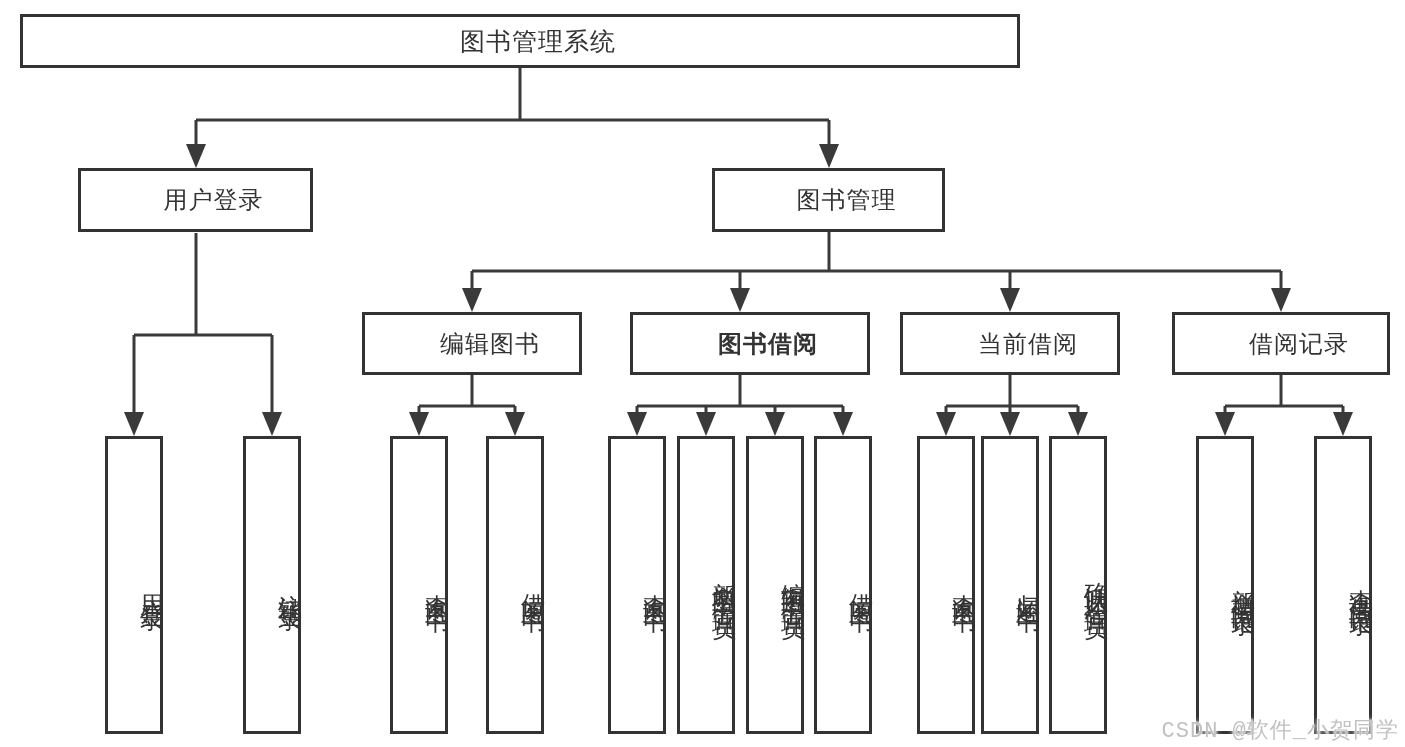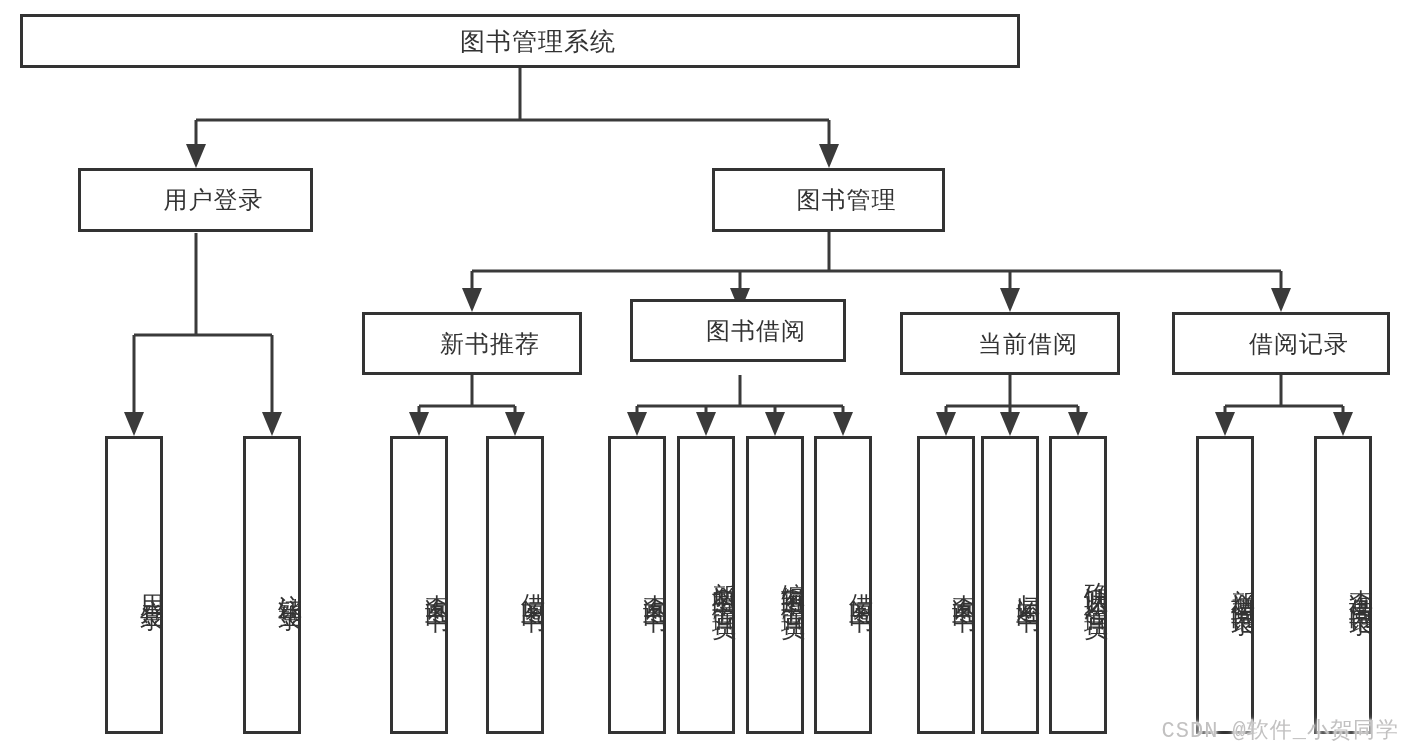--- a/index.html
+++ b/index.html
@@ -91,22 +91,22 @@
     <path d="M1281,375 V406 M1225,406 H1343 M1225,406 V414 M1343,406 V414"></path>
     <polygon fill="#3a3a3a" stroke="none" points="1215,412 1235,412 1225,436"></polygon>
     <polygon fill="#3a3a3a" stroke="none" points="1333,412 1353,412 1343,436"></polygon>
   </svg>
 
   <div class="box root" style="left:20px; top:14px; width:1000px; height:54px;">图书管理系统</div>
 
   <div class="box" style="left:78px; top:168px; width:235px; height:64px;">用户登录</div>
   <div class="box" style="left:712px; top:168px; width:233px; height:64px;">图书管理</div>
 
-  <div class="box" style="left:362px; top:312px; width:220px; height:63px;">新书推荐</div>
-  <div class="box" style="left:630px; top:299px; width:216px; height:63px;">图书借阅</div>
+  <div class="box" style="left:362px; top:312px; width:220px; height:63px;">编辑图书</div>
+  <div class="box" style="left:630px; top:312px; width:240px; height:63px;font-weight:bold;">图书借阅</div>
   <div class="box" style="left:1172px; top:312px; width:218px; height:63px;">借阅记录</div>
   <div class="box" style="left:900px; top:312px; width:220px; height:63px;">当前借阅</div>
 
   <div class="box v" style="left:105px; top:436px; width:58px; height:298px;">用户登录</div>
   <div class="box v" style="left:243px; top:436px; width:58px; height:298px;">注销登录</div>
 
   <div class="box v" style="left:390px; top:436px; width:58px; height:298px;">查询图书</div>
   <div class="box v" style="left:486px; top:436px; width:58px; height:298px;">借阅图书</div>
 
   <div class="box v" style="left:608px; top:436px; width:58px; height:298px;">查询图书</div>

